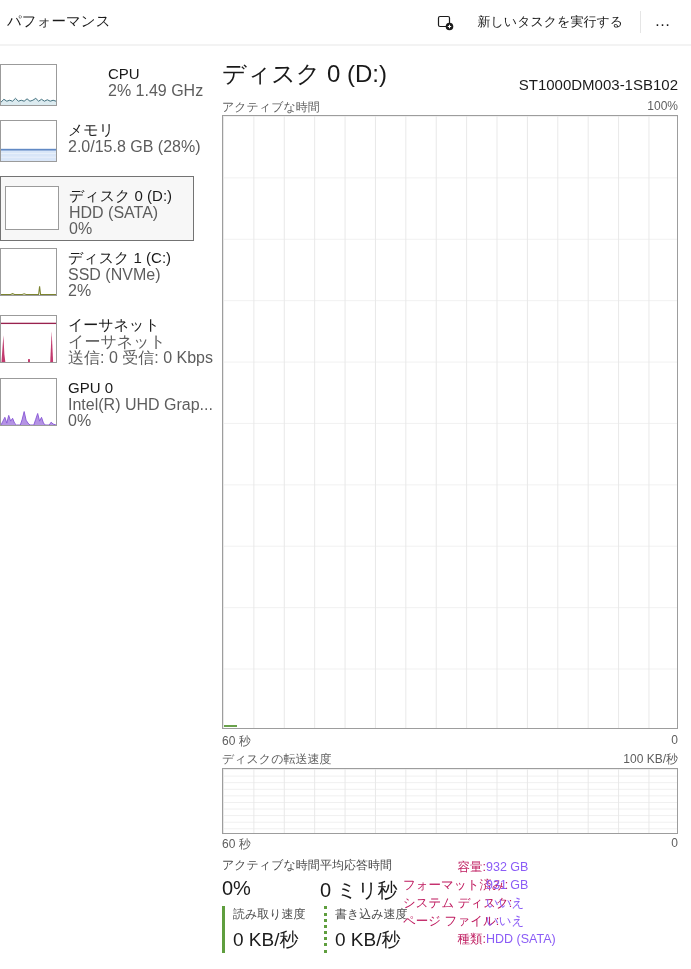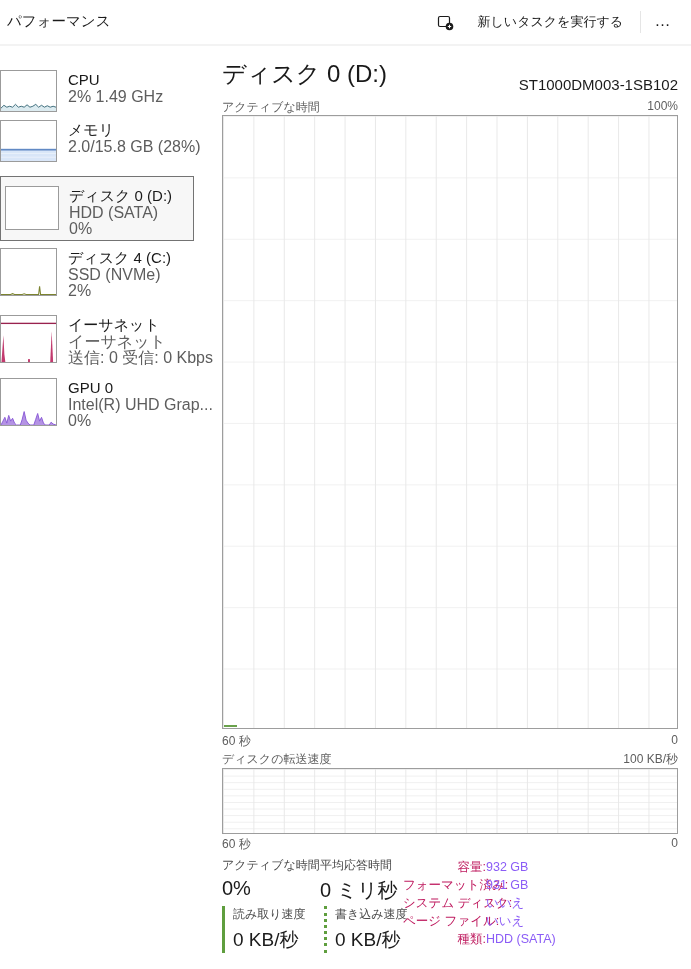--- a/index.html
+++ b/index.html
@@ -78,21 +78,21 @@
     </span>
     <span class="newtask-label">新しいタスクを実行する</span>
   </div>
   <div class="header-divider"></div>
   <div class="more-btn">
     <span>…</span>
   </div>
   <div class="header-bottomline"></div>
 </div>
 
-<div class="side-item" style="top:70px; height:46px;">
+<div class="side-item" style="top:64px; height:46px;gap:40px;">
   <div class="thumb" style="height:42px;">
     <svg viewBox="0 0 57 42" preserveAspectRatio="none">
       <polygon points="0,39 3,36 6,38 9,37 12,38 15,35 18,38 21,37 24,38 27,35.5 30,38 33,37 36,35 39,38 42,36 45,38 48,36.5 51,38 54,37 57,38 57,42 0,42" fill="#dcebf0"></polygon>
       <polyline points="0,39 3,36 6,38 9,37 12,38 15,35 18,38 21,37 24,38 27,35.5 30,38 33,37 36,35 39,38 42,36 45,38 48,36.5 51,38 54,37 57,38" fill="none" stroke="#3a6a78" stroke-width="1"></polyline>
     </svg>
   </div>
   <div class="side-text">
     <div class="side-title">CPU</div>
     <div class="side-sub">2% 1.49 GHz</div>
     <div class="side-sub"></div>
@@ -126,21 +126,21 @@
   </div>
 </div>
 
 <div class="side-item" style="top:248px; height:50px;">
   <div class="thumb" style="height:48px;">
     <svg viewBox="0 0 57 48" preserveAspectRatio="none">
       <polyline points="0,47.4 10,47.4 12,46.6 14,47.4 22,47.4 24,46.8 26,47.4 33,47.4 39,47.4 40,39 41,47.4 57,47.4" fill="none" stroke="#7c8430" stroke-width="1.1"></polyline>
     </svg>
   </div>
   <div class="side-text">
-    <div class="side-title">ディスク 4 (C:)</div>
+    <div class="side-title">ディスク 1 (C:)</div>
     <div class="side-sub">SSD (NVMe)</div>
     <div class="side-sub">2%</div>
   </div>
 </div>
 
 <div class="side-item" style="top:315px; height:50px;">
   <div class="thumb" style="height:48px;">
     <svg viewBox="0 0 57 48" preserveAspectRatio="none">
       <rect x="0" y="7" width="57" height="1.4" fill="#99224e"></rect>
       <polygon points="0.5,48 1.5,34 2.5,20 3.5,40 4.5,48" fill="#c23a6e"></polygon>

